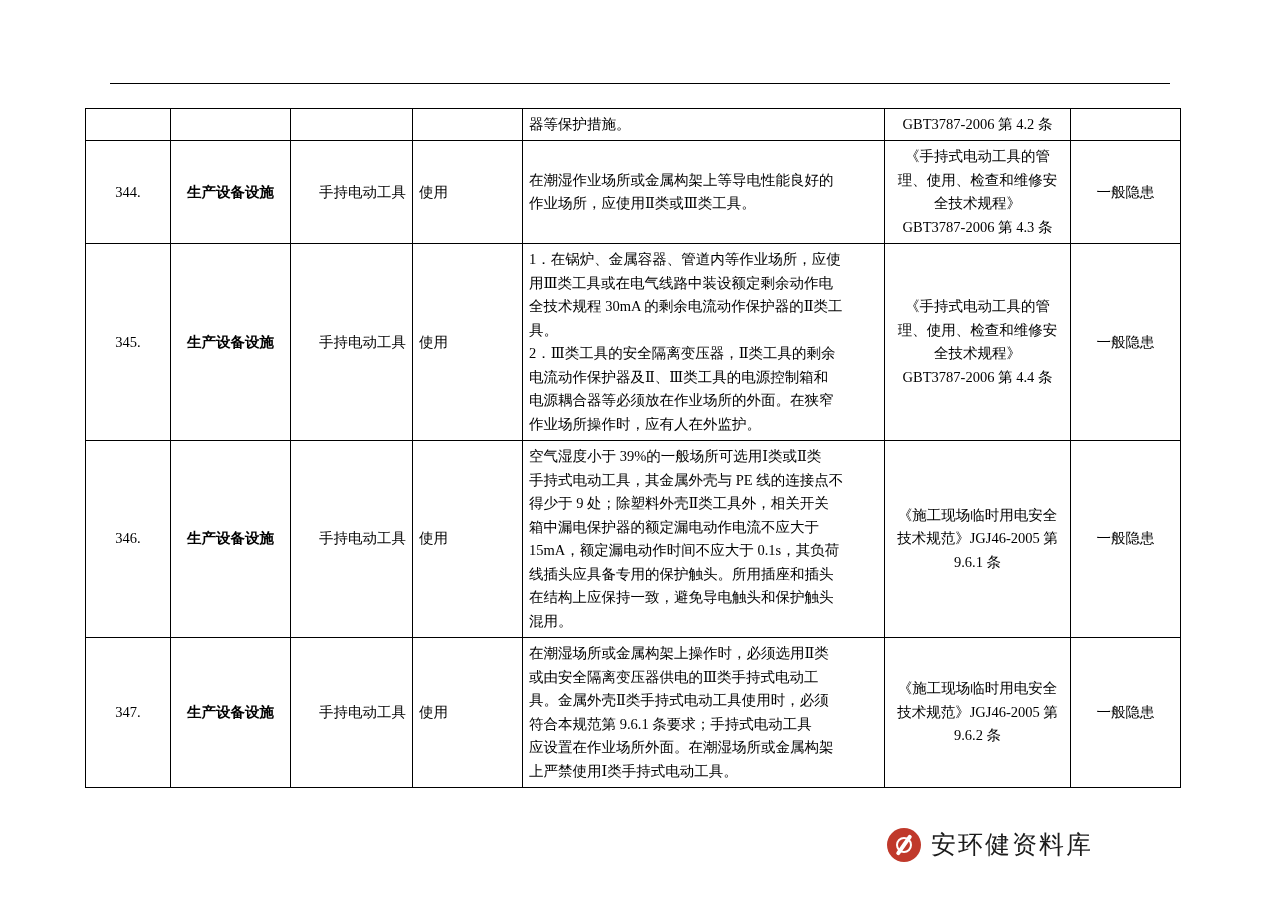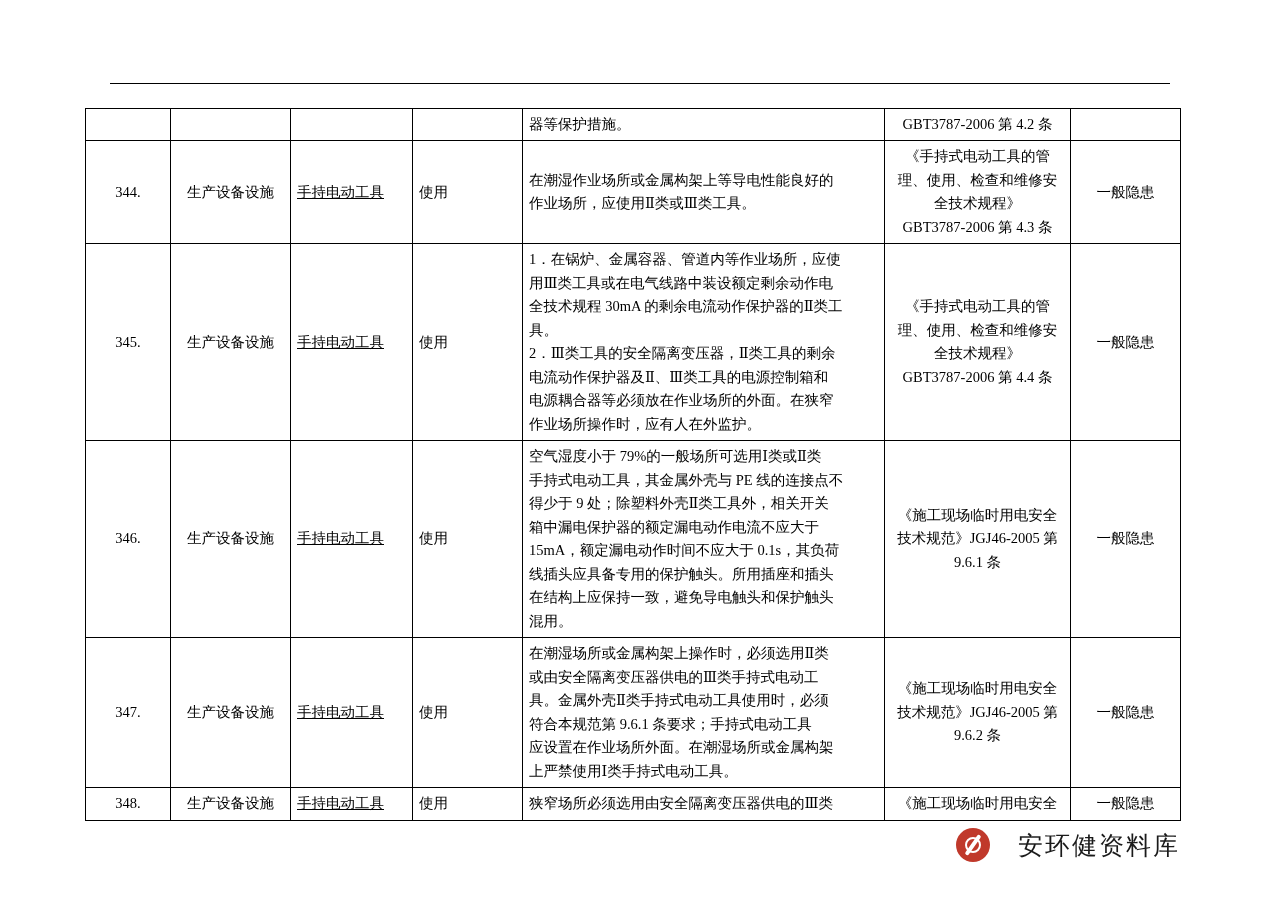--- a/index.html
+++ b/index.html
@@ -47,41 +47,41 @@
   }
   col.c-num    { width: 85px; }
   col.c-cat    { width: 120px; }
   col.c-sub    { width: 122px; }
   col.c-state  { width: 110px; }
   col.c-desc   { width: 362px; }
   col.c-std    { width: 186px; }
   col.c-level  { width: 110px; }
 
   td.num   { text-align: center; }
-  td.cat   { text-align: center; }
-  td.sub   { text-align: left; text-decoration: underline; }
+  td.cat   { text-align: center; font-weight: bold; }
+  td.sub   { text-align: right; }
   td.state { text-align: left; padding-left: 10px; }
   td.desc  { text-align: left; }
   td.std   { text-align: center; }
   td.level { text-align: center; }
 
   td.desc .line, td.std .line { display: block; }
 
   .empty-cell { }
 
   
   tr.partial td { height: 22px; }
 
   .wm {
     position: absolute;
-    left: 956px;
+    left: 887px;
     top: 828px;
     display: flex;
-    align-items: center;
-    gap: 28px;
+    align-items: flex-start;
+    gap: 10px;
   }
   .wm-badge {
     width: 34px;
     height: 34px;
     border-radius: 50%;
     background: #c0392b;
     position: relative;
     flex: 0 0 auto;
   }
   .wm-badge::before {
@@ -185,21 +185,21 @@
         </td>
         <td class="level">一般隐患</td>
       </tr>
 
       <tr>
         <td class="num">346.</td>
         <td class="cat">生产设备设施</td>
         <td class="sub">手持电动工具</td>
         <td class="state">使用</td>
         <td class="desc">
-          <span class="line">空气湿度小于 79%的一般场所可选用Ⅰ类或Ⅱ类</span>
+          <span class="line">空气湿度小于 39%的一般场所可选用Ⅰ类或Ⅱ类</span>
           <span class="line">手持式电动工具，其金属外壳与 PE 线的连接点不</span>
           <span class="line">得少于 9 处；除塑料外壳Ⅱ类工具外，相关开关</span>
           <span class="line">箱中漏电保护器的额定漏电动作电流不应大于</span>
           <span class="line">15mA，额定漏电动作时间不应大于 0.1s，其负荷</span>
           <span class="line">线插头应具备专用的保护触头。所用插座和插头</span>
           <span class="line">在结构上应保持一致，避免导电触头和保护触头</span>
           <span class="line">混用。</span>
         </td>
         <td class="std">
           <span class="line">《施工现场临时用电安全</span>
@@ -223,33 +223,20 @@
           <span class="line">上严禁使用Ⅰ类手持式电动工具。</span>
         </td>
         <td class="std">
           <span class="line">《施工现场临时用电安全</span>
           <span class="line">技术规范》JGJ46-2005 第</span>
           <span class="line">9.6.2 条</span>
         </td>
         <td class="level">一般隐患</td>
       </tr>
 
-      <tr class="partial">
-        <td class="num">348.</td>
-        <td class="cat">生产设备设施</td>
-        <td class="sub">手持电动工具</td>
-        <td class="state">使用</td>
-        <td class="desc">
-          <span class="line">狭窄场所必须选用由安全隔离变压器供电的Ⅲ类</span>
-        </td>
-        <td class="std">
-          <span class="line">《施工现场临时用电安全</span>
-        </td>
-        <td class="level">一般隐患</td>
-      </tr>
 
     </tbody>
   </table>
 
   <div class="wm">
     <div class="wm-badge"></div>
     <div class="wm-text">安环健资料库</div>
   </div>
 
 </div>

